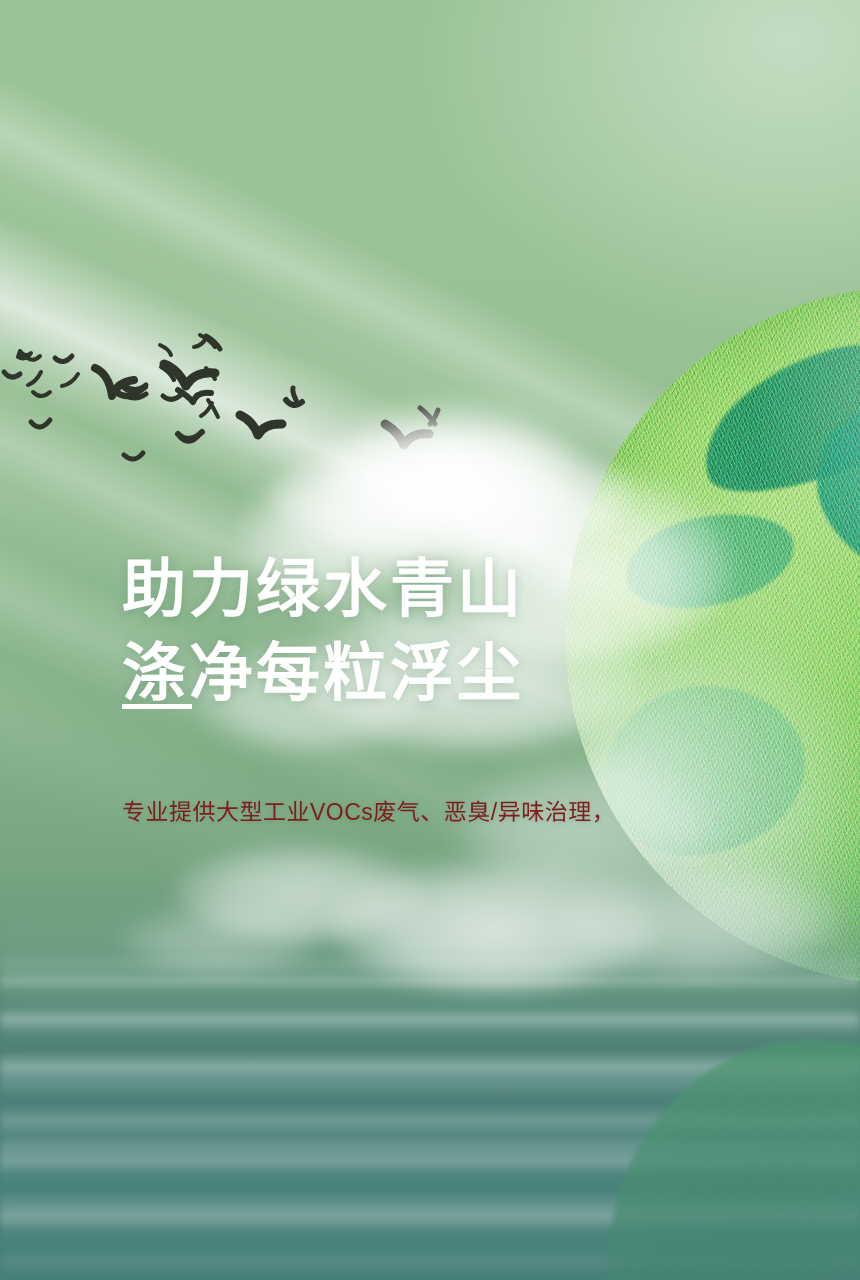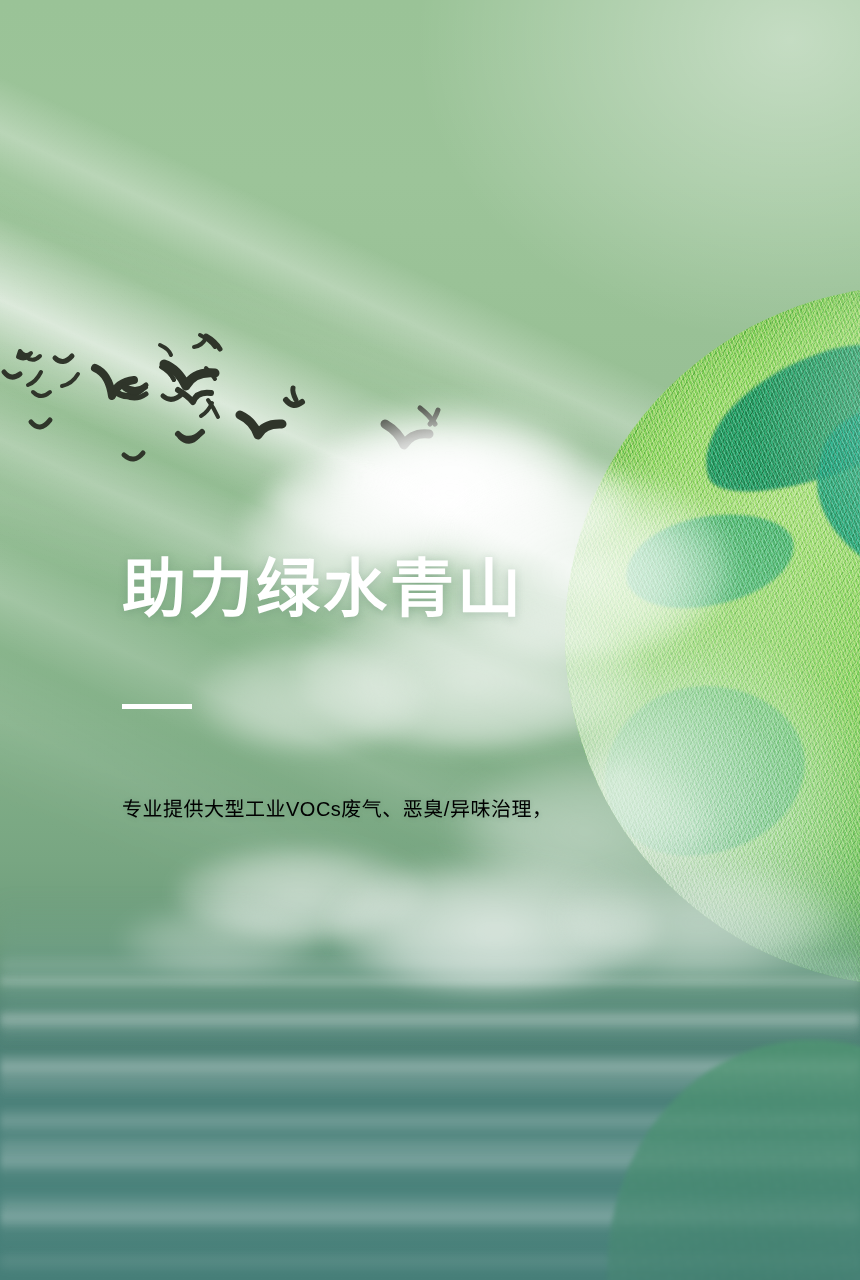--- a/index.html
+++ b/index.html
@@ -257,22 +257,22 @@
     top: 692px;
     left: 0;
     width: 70px;
     height: 5px;
     background: #ffffff;
   }
   #subtitle {
     position: absolute;
     top: 758px;
     left: 0;
-    color: #000000;
-    font-size: 20px;
+    color: #7f1d1d;
+    font-size: 23px;
     line-height: 39px;
     letter-spacing: 0.5px;
     white-space: nowrap;
     text-shadow: 0 1px 4px rgba(70,110,90,0.25);
   }
   #subtitle .sub-line { display: block; }
 </style>
 </head>
 <body>
 
@@ -355,20 +355,21 @@
   </div>
 
   <div class="cloud" id="cl7"></div>
   <div class="cloud" id="cl8"></div>
   <div class="cloud" id="cl9"></div>
   <div class="cloud" id="cl10"></div>
 
   <div id="content">
     <h1 id="headline">
       <span class="hl-line">助力绿水青山</span>
+      <span class="hl-line">涤净每粒浮尘</span>
     </h1>
 
     <div id="divider"></div>
 
     <p id="subtitle">
       <span class="sub-line">专业提供大型工业VOCs废气、恶臭/异味治理，</span>
     </p>
   </div>
 
 </div>

